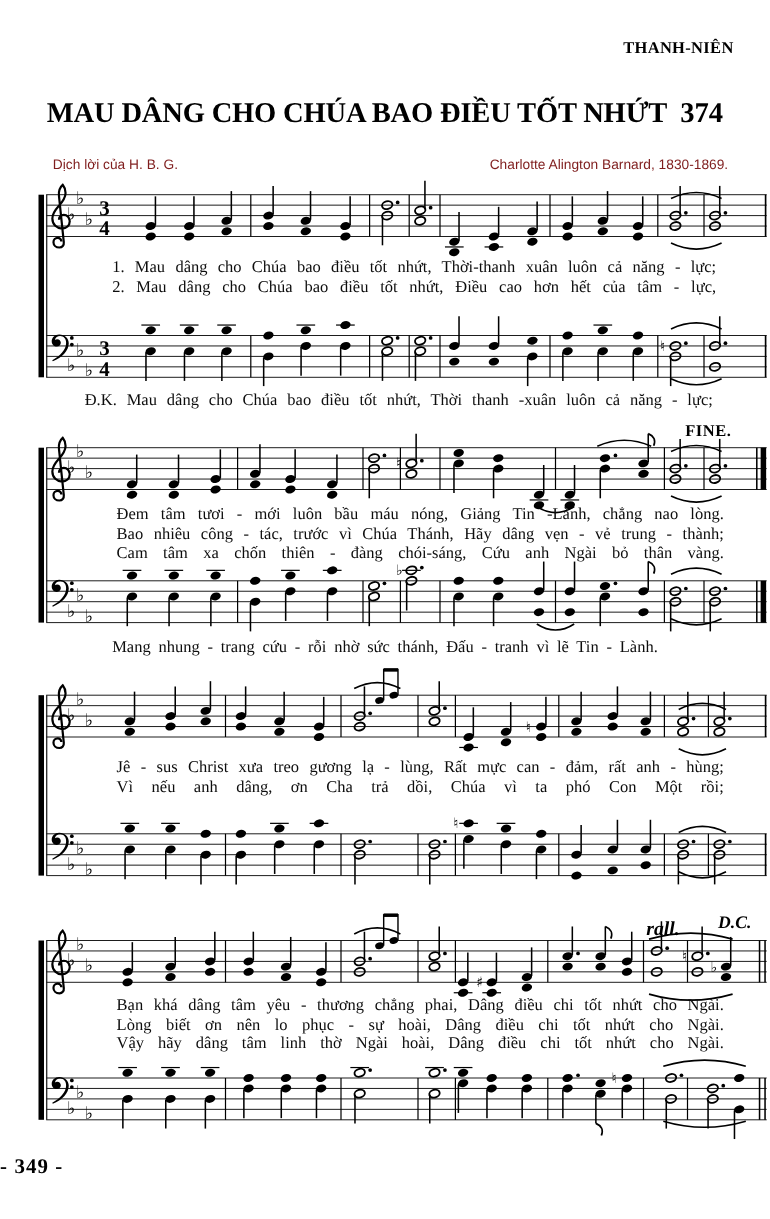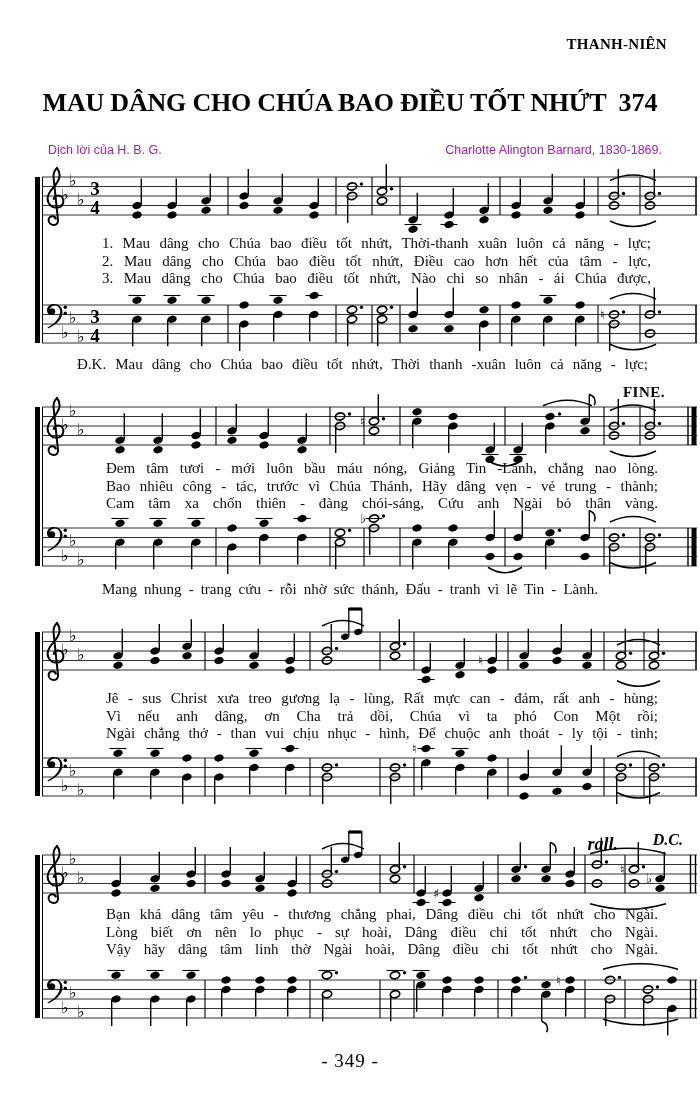--- a/index.html
+++ b/index.html
@@ -3,37 +3,37 @@
 <meta charset="utf-8">
 <style>
   html,body{margin:0;padding:0}
   body{width:700px;height:1108px;position:relative;background:#ffffff;overflow:hidden;
        font-family:"Liberation Serif","DejaVu Serif",serif;color:#000}
   .abs{position:absolute}
   .corner-label{top:36px;right:33px;font-weight:bold;font-size:15px;letter-spacing:.3px}
   .title-row{top:88px;left:0;width:700px;display:flex;justify-content:center;align-items:flex-end}
   .title{font-weight:bold;font-size:26px;letter-spacing:-0.2px;white-space:nowrap}
   .hymn-no{font-weight:bold;font-size:26px;margin-left:12px}
-  .credit{top:143px;font-family:"Liberation Sans","DejaVu Sans",sans-serif;font-size:12.5px;color:#a21caf}
+  .credit{top:143px;font-family:"Liberation Sans","DejaVu Sans",sans-serif;font-size:12.5px;color:#7f1d1d}
   .credit.l{left:48px}
   .credit.r{right:38px}
   .lyr{position:absolute;font-size:15px;line-height:17.5px;color:#0d0d0d;
        text-align:justify;text-align-last:justify}
   .lyr div{width:100%}
   .cho{font-size:15px}
   .brace{position:absolute;left:35px;width:5px;background:#000}
   .sysline{position:absolute;left:41.5px;width:1.3px;background:#000}
   svg.staff{position:absolute;left:0;width:700px;height:112px;overflow:visible}
   .acc{font:16px "DejaVu Sans",sans-serif;fill:#000}
   .acc2{font:13px "DejaVu Sans",sans-serif;fill:#000}
   .ts{font:bold 19px "Liberation Serif",serif;fill:#000;text-anchor:middle}
   .fine{top:384px;right:35px;font-weight:bold;font-size:15px;letter-spacing:.5px}
   .rall{top:834px;right:82px;font-weight:bold;font-style:italic;font-size:18px}
   .dc{top:831px;right:17px;font-weight:bold;font-style:italic;font-size:16px}
-  .pageno{top:1050px;left:0;width:700px;text-align:center;font-weight:normal;font-size:19px;letter-spacing:1px}
+  .pageno{top:1050px;left:0;width:700px;text-align:left;font-weight:bold;font-size:19px;letter-spacing:1px}
 </style>
 </head>
 <body>
 
 <div class="abs corner-label">THANH-NIÊN</div>
 <div class="abs title-row">
   <span class="title">MAU DÂNG CHO CHÚA BAO ĐIỀU TỐT NHỨT</span>
   <span class="hymn-no">374</span>
 </div>
 <div class="abs credit l">Dịch lời của H. B. G.</div>
@@ -730,35 +730,33 @@
     <ellipse cx="672" cy="30" rx="4.8" ry="3.5" transform="rotate(-16 672 30)" fill="#000"></ellipse>
     <ellipse cx="672" cy="58.5" rx="4.8" ry="3.5" transform="rotate(-16 672 58.5)" fill="#000"></ellipse>
     <line x1="667.7" y1="59.5" x2="667.7" y2="85.5" stroke="#000" stroke-width="1.4"></line>
     <path d="M603,19.25 Q640.5,8.25 678,19.25" fill="none" stroke="#000" stroke-width="1.5"></path>
     <path d="M603,69.25 Q640.5,80.25 678,69.25" fill="none" stroke="#000" stroke-width="1.5"></path>
   </svg>
 
 <div class="lyr" style="top:235px;left:102px;width:549px">
   <div>1. Mau dâng cho Chúa bao điều tốt nhứt, Thời-thanh xuân luôn cả năng - lực;</div>
   <div>2. Mau dâng cho Chúa bao điều tốt nhứt, Điều cao hơn hết của tâm - lực,</div>
-  <div>3. Mau dâng cho Chúa bao điều tốt nhứt, Nào chi so nhân - ái Chúa được,</div>
 </div>
 <div class="lyr cho" style="top:356px;left:77px;width:571px">Đ.K. Mau dâng cho Chúa bao điều tốt nhứt, Thời thanh -xuân luôn cả năng - lực;</div>
 
 <div class="lyr" style="top:460px;left:106px;width:552px">
   <div>Đem tâm tươi - mới luôn bầu máu nóng, Giảng Tin -Lành, chẳng nao lòng.</div>
   <div>Bao nhiêu công - tác, trước vì Chúa Thánh, Hãy dâng vẹn - vẻ trung - thành;</div>
   <div>Cam tâm xa chốn thiên - đàng chói-sáng, Cứu anh Ngài bỏ thân vàng.</div>
 </div>
 <div class="lyr cho" style="top:581px;left:102px;width:496px">Mang nhung - trang cứu - rỗi nhờ sức thánh, Đấu - tranh vì lẽ Tin - Lành.</div>
 
 <div class="lyr" style="top:690px;left:106px;width:552px">
   <div>Jê - sus Christ xưa treo gương lạ - lùng, Rất mực can - đảm, rất anh - hùng;</div>
   <div>Vì nếu anh dâng, ơn Cha trả dồi, Chúa vì ta phó Con Một rồi;</div>
-  <div>Ngài chẳng thở - than vui chịu nhục - hình, Để chuộc anh thoát - ly tội - tình;</div>
 </div>
 
 <div class="lyr" style="top:906px;left:106px;width:552px">
   <div>Bạn khá dâng tâm yêu - thương chẳng phai, Dâng điều chi tốt nhứt cho Ngài.</div>
   <div>Lòng biết ơn nên lo phục - sự hoài, Dâng điều chi tốt nhứt cho Ngài.</div>
   <div>Vậy hãy dâng tâm linh thờ Ngài hoài, Dâng điều chi tốt nhứt cho Ngài.</div>
 </div>
 
 <div class="abs fine">FINE.</div>
 <div class="abs rall">rall.</div>

